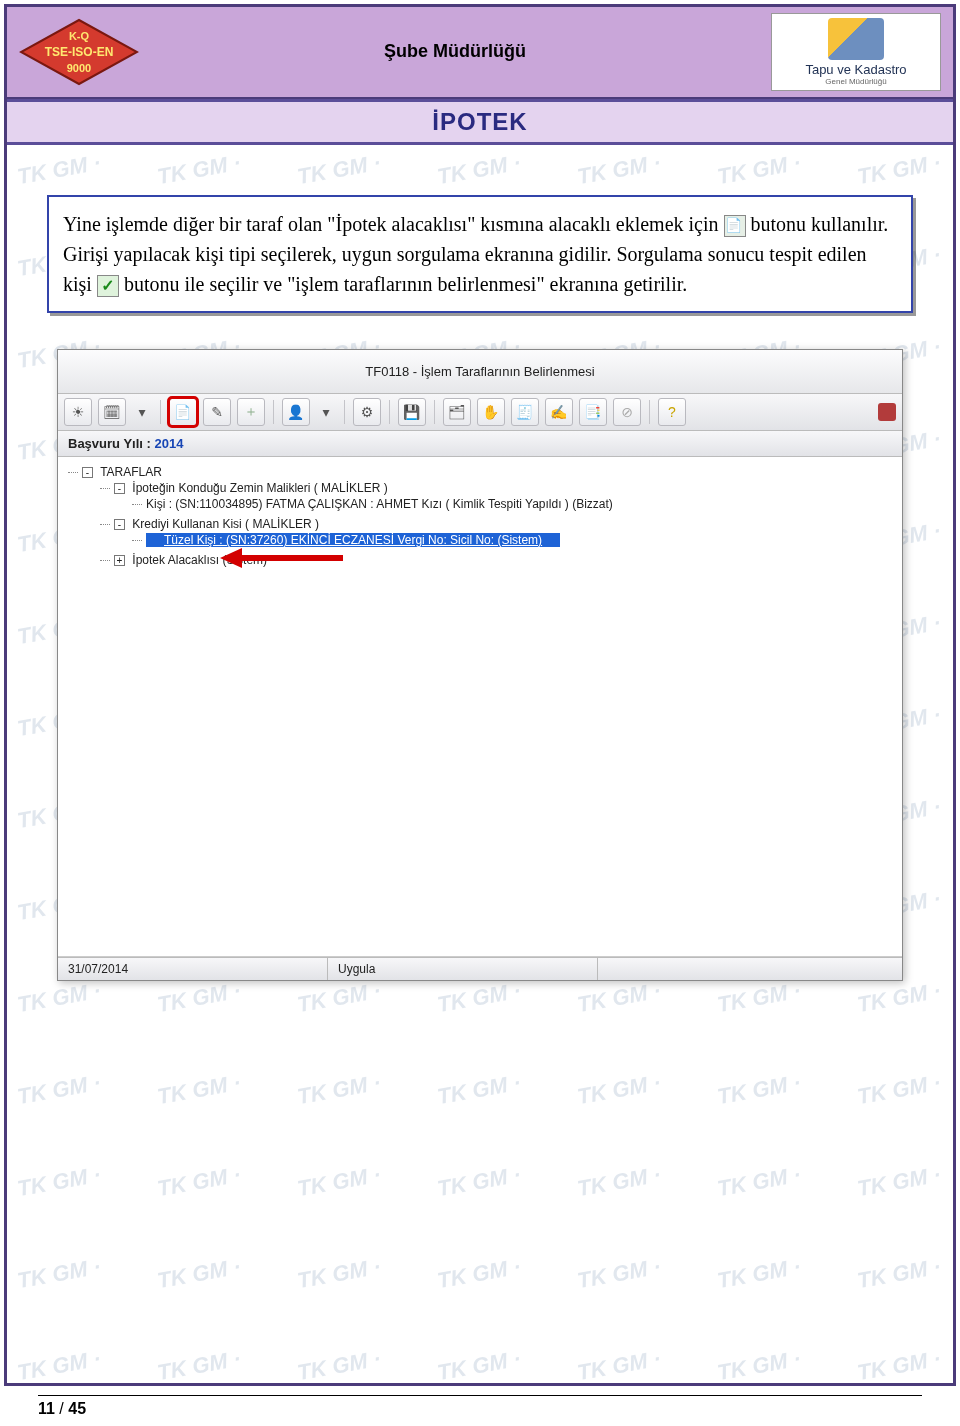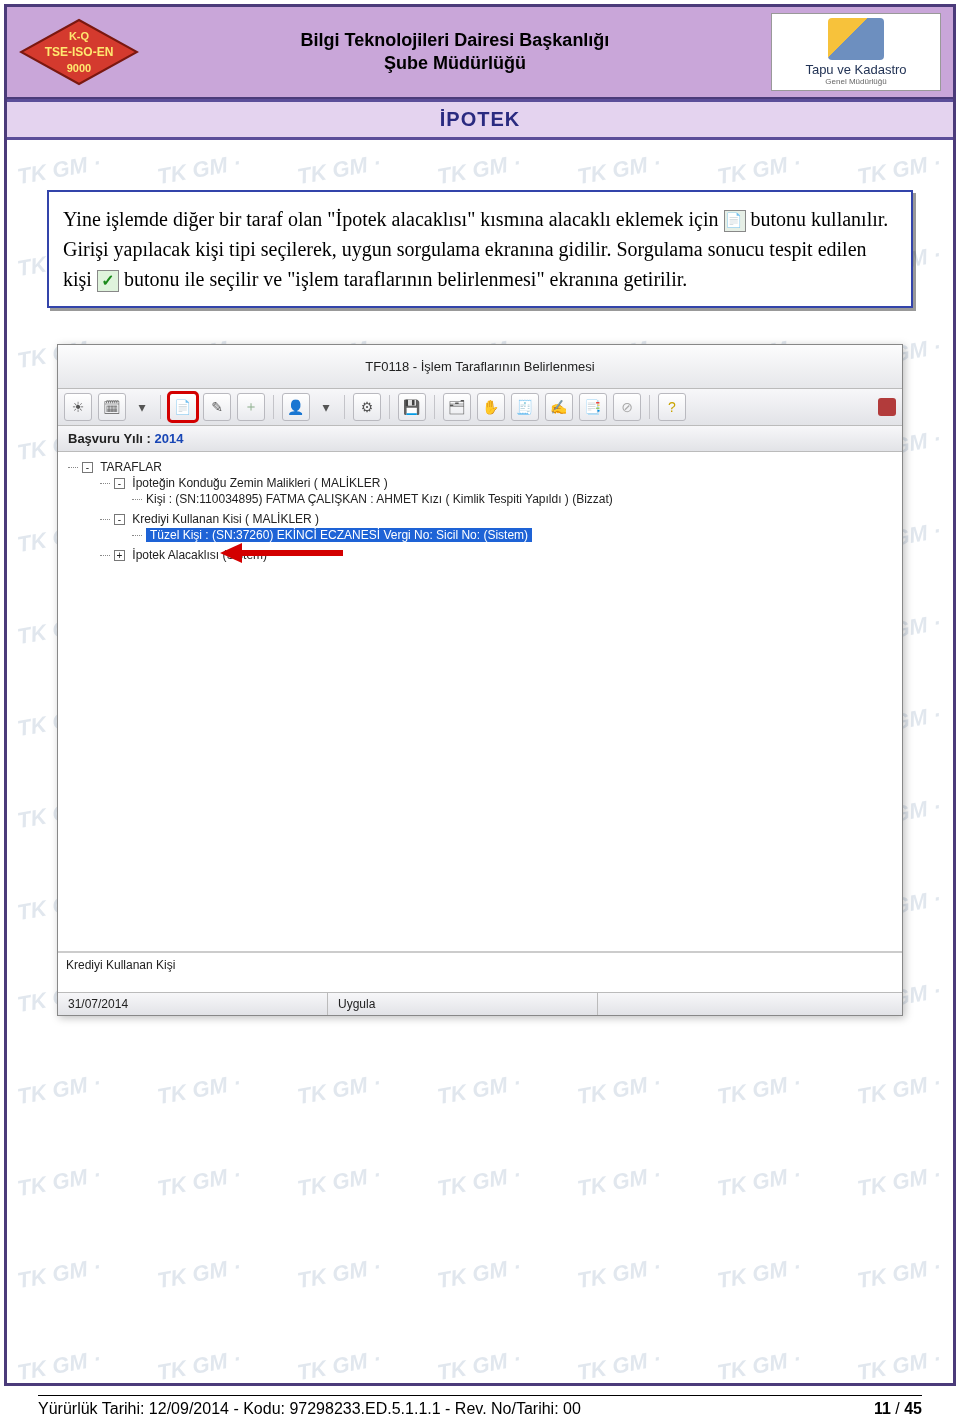--- a/index.html
+++ b/index.html
@@ -59,21 +59,21 @@
   }
   .logo-right .tk-text { font-weight: normal; font-size: 13px; }
   .logo-right .tk-sub { font-size: 8px; color: #666; }
   
   .doc-title {
     background: #e4d3ef;
     border-top: 3px solid #5b4e99;
     border-bottom: 3px solid #5b4e99;
     text-align: center;
     font-weight: bold;
-    font-size: 20px;
+    font-size: 24px;
     color: #2a2a80;
     padding: 6px 0;
     letter-spacing: 1px;
   }
   
   .watermark-layer {
     position: absolute;
     top: 140px; left: 0; right: 0; bottom: 0;
     overflow: hidden;
     pointer-events: none;
@@ -200,22 +200,23 @@
     border: 1px solid #777;
     text-align: center;
     line-height: 9px;
     font-size: 10px;
     margin-right: 4px;
     background: #fff;
   }
   .sel-row {
     background: #1e63d6;
     color: #fff;
-    padding: 0 4px;
+    padding: 0 18px;
     display: inline-block;
+    text-decoration: underline;
   }
   .red-arrow {
     position: absolute;
     left: 160px; top: 88px;
     width: 130px; height: 26px;
     pointer-events: none;
   }
   .bottom-info {
     background: #fff;
     border-top: 1px solid #ccc;
@@ -256,21 +257,20 @@
   <div class="doc-header">
     <div class="logo-left">
       <svg viewBox="0 0 120 68">
         <polygon points="60,2 118,34 60,66 2,34" fill="#d43a2e" stroke="#7a1810" stroke-width="2"></polygon>
         <text x="60" y="22" text-anchor="middle" fill="#ffe870" font-size="11" font-weight="bold">K-Q</text>
         <text x="60" y="38" text-anchor="middle" fill="#ffe870" font-size="12" font-weight="bold">TSE-ISO-EN</text>
         <text x="60" y="54" text-anchor="middle" fill="#ffe870" font-size="11" font-weight="bold">9000</text>
       </svg>
     </div>
     <div class="header-center">
-      <div>Bilgi Teknolojileri Dairesi Başkanlığı</div>
       <div>Şube Müdürlüğü</div>
     </div>
     <div class="logo-right">
       <div class="tk-icon"></div>
       <div class="tk-text">Tapu ve Kadastro</div>
       <div class="tk-sub">Genel Müdürlüğü</div>
     </div>
   </div>
 
   <div class="doc-title">İPOTEK</div>
@@ -453,32 +453,28 @@
               </ul>
             </li>
           </ul>
         </div>
         <svg class="red-arrow" viewBox="0 0 130 26">
           <line x1="125" y1="13" x2="20" y2="13" stroke="#d30000" stroke-width="6"></line>
           <polygon points="2,13 24,3 24,23" fill="#d30000"></polygon>
         </svg>
       </div>
 
-      <div class="bottom-info">
-        <span>Krediyi Kullanan Kişi</span>
-      </div>
 
       <div class="status-bar">
         <div class="status-cell">31/07/2014</div>
         <div class="status-cell">Uygula</div>
         <div class="status-cell"></div>
       </div>
     </div>
 
   </div>
 </div>
 
 <div class="page-footer">
-  <span>Yürürlük Tarihi:  12/09/2014  -  Kodu:  97298233.ED.5.1.1.1  -  Rev. No/Tarihi: 00</span>
   <span class="pnum">
     <b>11</b><span> / </span><b>45</b>
   </span>
 </div>
 
 </body></html>

